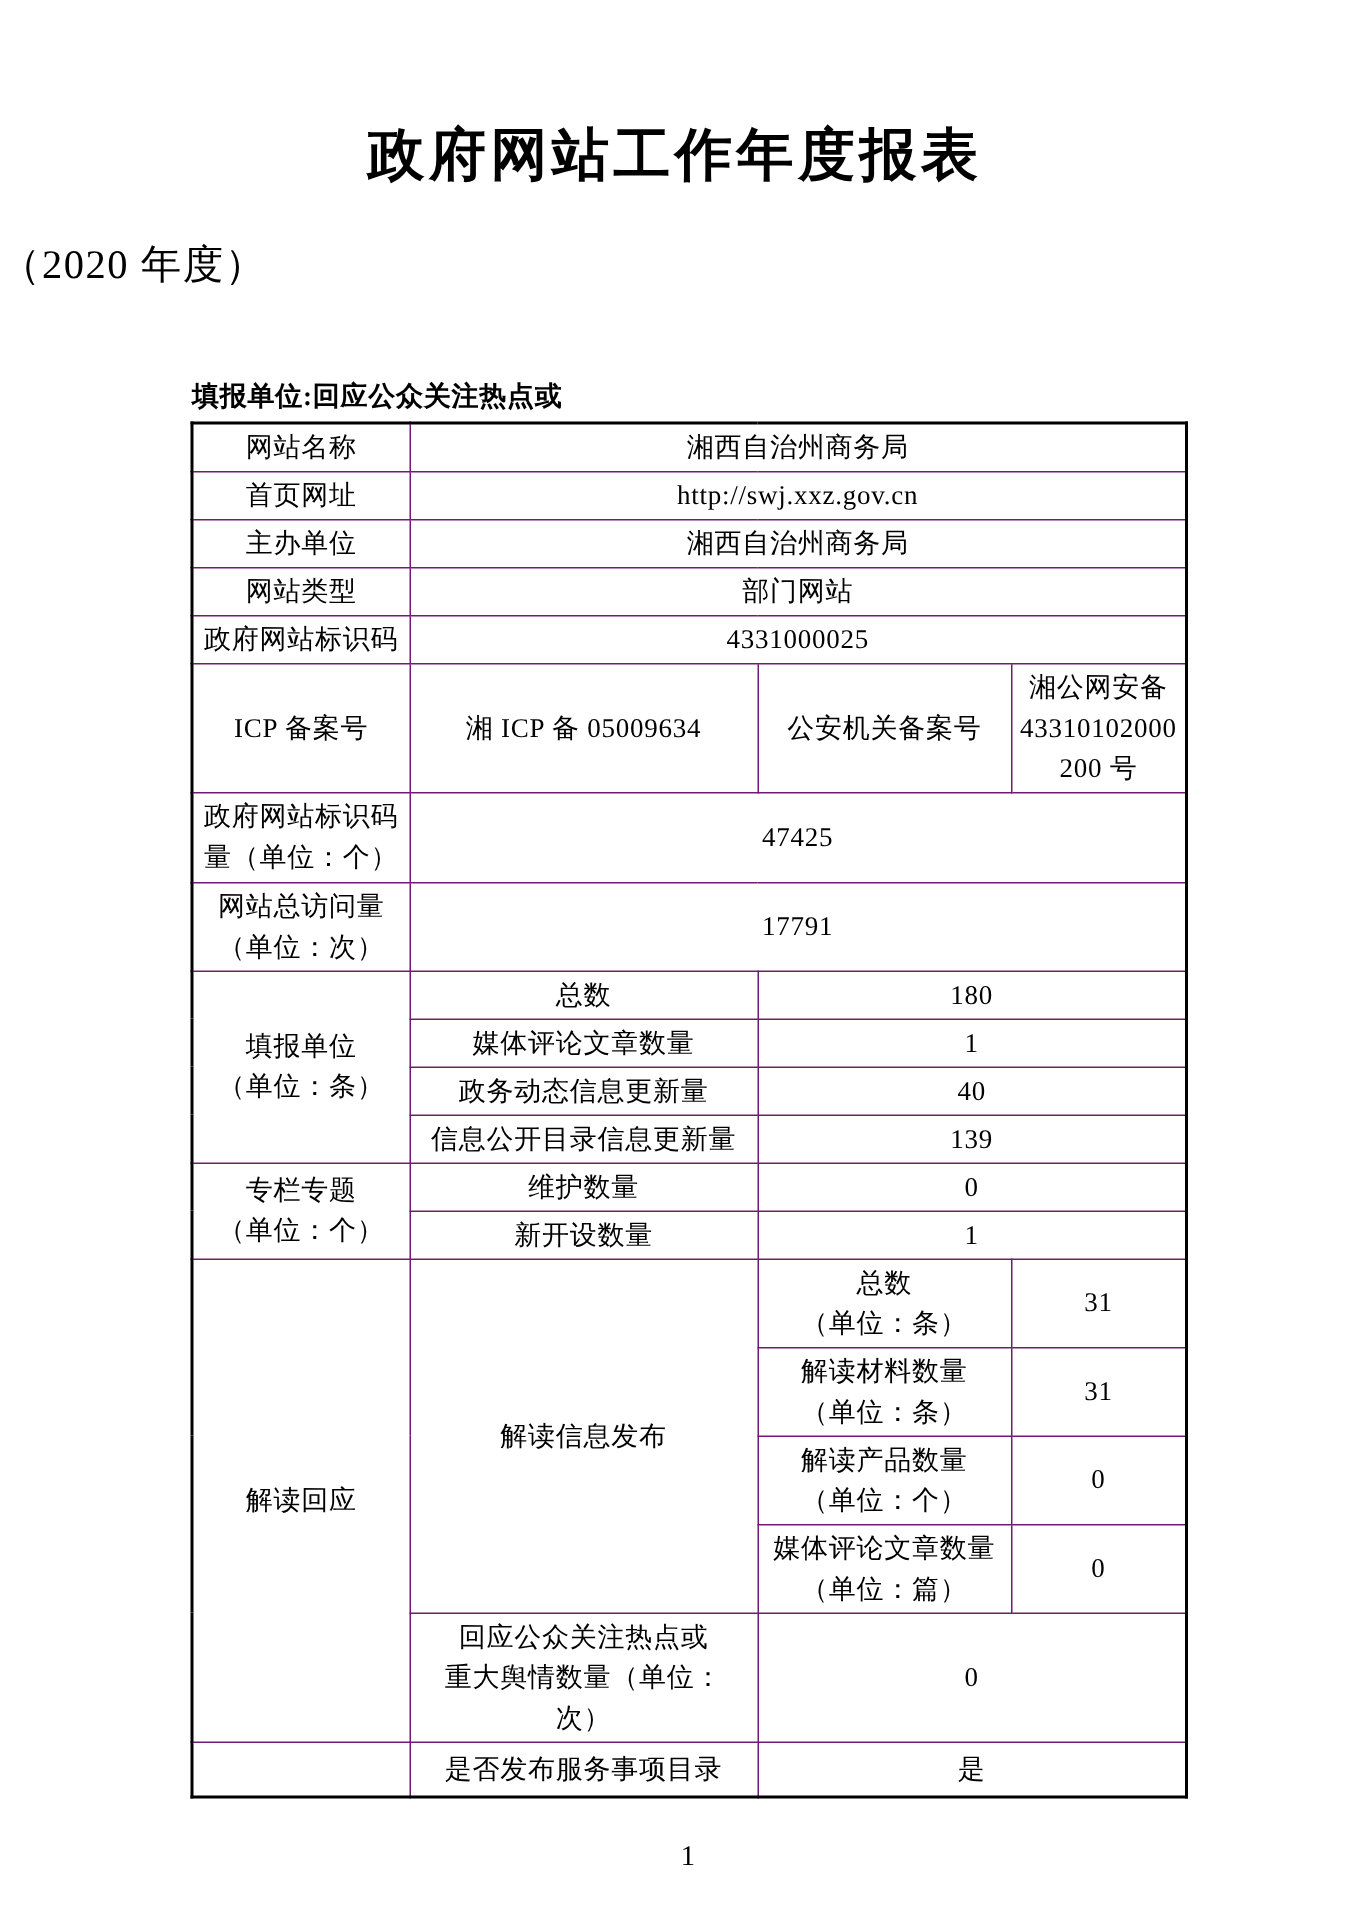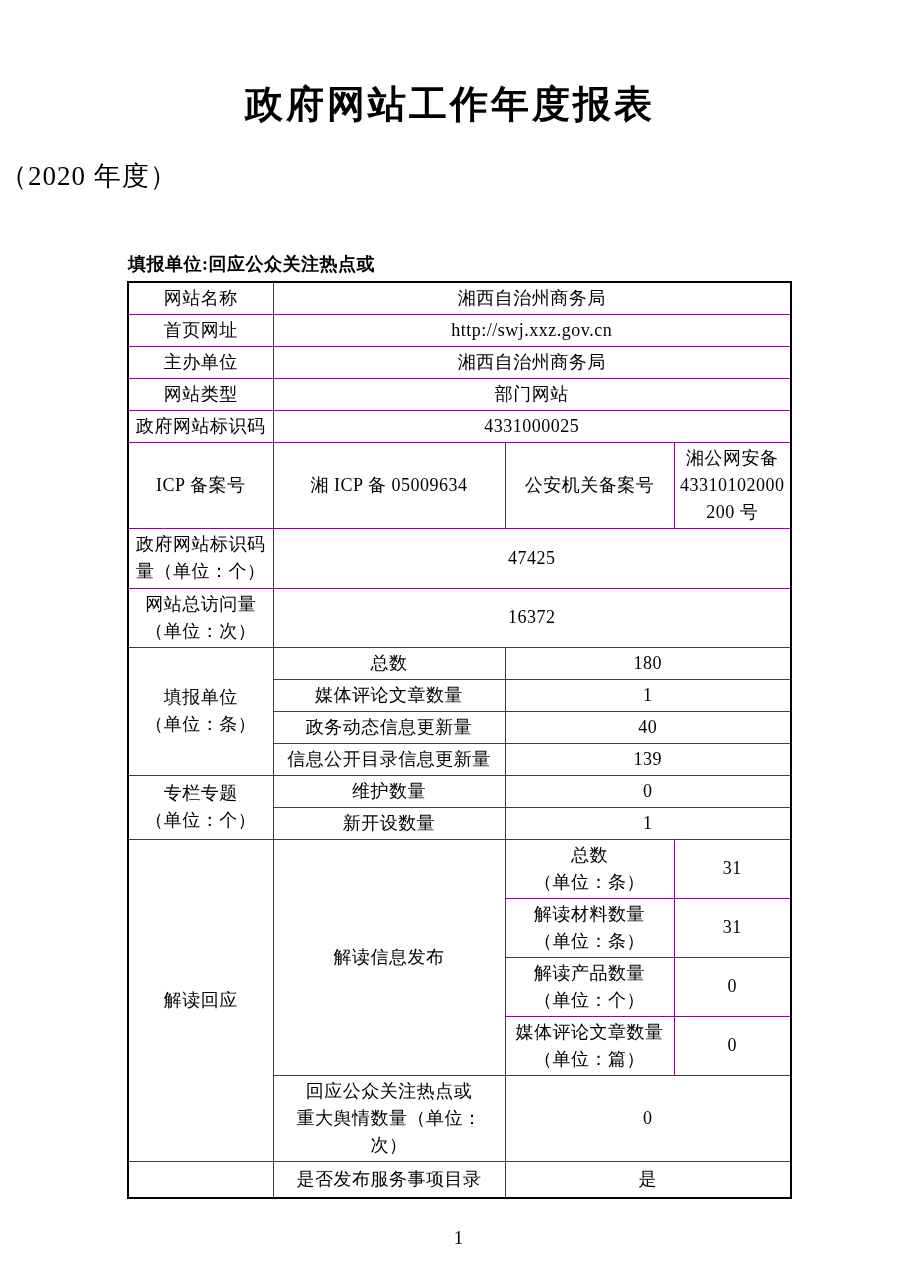--- a/index.html
+++ b/index.html
@@ -115,21 +115,21 @@
 200 号</td>
       </tr>
       <tr class="r-visit1">
         <td>政府网站标识码
 量（单位：个）</td>
         <td colspan="3">47425</td>
       </tr>
       <tr class="r-visit2">
         <td>网站总访问量
 （单位：次）</td>
-        <td colspan="3">16372</td>
+        <td colspan="3">17791</td>
       </tr>
       <tr class="r-info">
         <td rowspan="4">填报单位
 （单位：条）</td>
         <td>总数</td>
         <td colspan="2">180</td>
       </tr>
       <tr class="r-info">
         <td>媒体评论文章数量</td>
         <td colspan="2">1</td>

